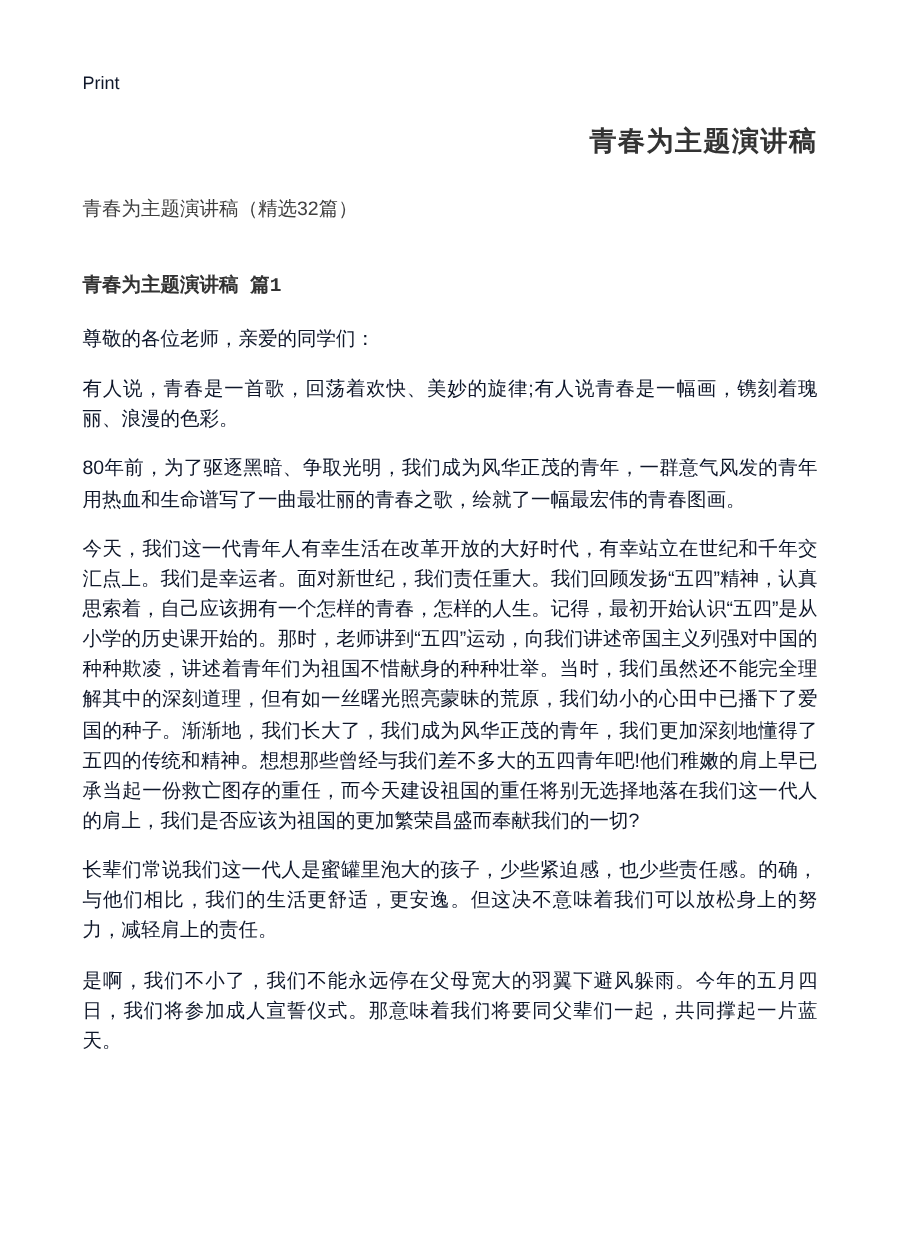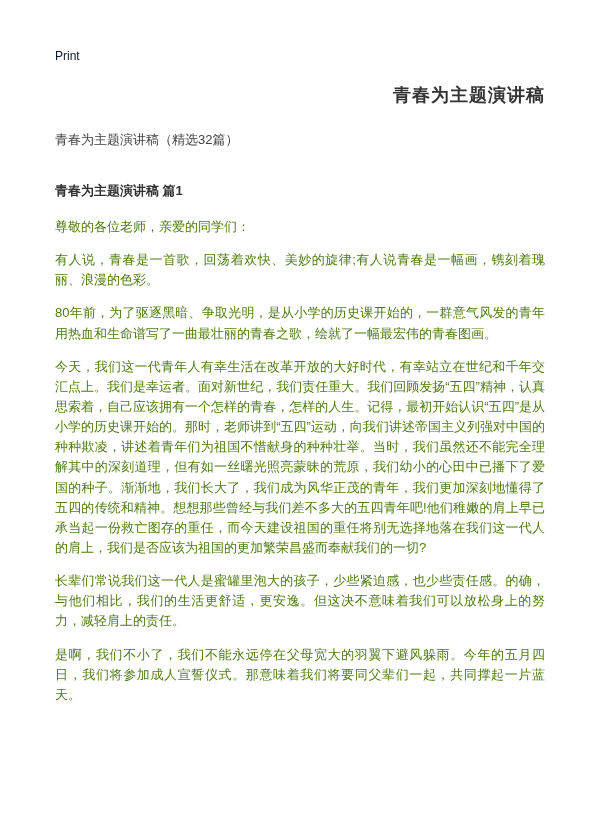--- a/index.html
+++ b/index.html
@@ -33,43 +33,44 @@
   .subtitle {
     font-size: 13px;
     color: #404040;
     margin-bottom: 33px;
   }
   .section-heading {
     font-size: 13px;
     font-weight: bold;
     color: #333333;
     margin-bottom: 17px;
+    font-family: Liberation Mono, monospace;
   }
   .para {
     font-size: 13px;
     line-height: 1.55;
     text-align: justify;
-    color: #4d7c0f;
+    color: #0f172a;
     margin-bottom: 13px;
     word-break: break-all;
   }
 </style>
 </head>
 <body>
 
 <div class="page">
 
   <span class="print-link">Print</span>
 
   <h1 class="doc-title">青春为主题演讲稿</h1>
 
   <div class="subtitle">青春为主题演讲稿（精选32篇）</div>
 
   <div class="section-heading">青春为主题演讲稿 篇1</div>
 
   <div class="para">尊敬的各位老师，亲爱的同学们：</div>
   <div class="para">有人说，青春是一首歌，回荡着欢快、美妙的旋律;有人说青春是一幅画，镌刻着瑰丽、浪漫的色彩。</div>
-  <div class="para">80年前，为了驱逐黑暗、争取光明，是从小学的历史课开始的，一群意气风发的青年用热血和生命谱写了一曲最壮丽的青春之歌，绘就了一幅最宏伟的青春图画。</div>
+  <div class="para">80年前，为了驱逐黑暗、争取光明，我们成为风华正茂的青年，一群意气风发的青年用热血和生命谱写了一曲最壮丽的青春之歌，绘就了一幅最宏伟的青春图画。</div>
   <div class="para">今天，我们这一代青年人有幸生活在改革开放的大好时代，有幸站立在世纪和千年交汇点上。我们是幸运者。面对新世纪，我们责任重大。我们回顾发扬“五四”精神，认真思索着，自己应该拥有一个怎样的青春，怎样的人生。记得，最初开始认识“五四”是从小学的历史课开始的。那时，老师讲到“五四”运动，向我们讲述帝国主义列强对中国的种种欺凌，讲述着青年们为祖国不惜献身的种种壮举。当时，我们虽然还不能完全理解其中的深刻道理，但有如一丝曙光照亮蒙昧的荒原，我们幼小的心田中已播下了爱国的种子。渐渐地，我们长大了，我们成为风华正茂的青年，我们更加深刻地懂得了五四的传统和精神。想想那些曾经与我们差不多大的五四青年吧!他们稚嫩的肩上早已承当起一份救亡图存的重任，而今天建设祖国的重任将别无选择地落在我们这一代人的肩上，我们是否应该为祖国的更加繁荣昌盛而奉献我们的一切?</div>
   <div class="para">长辈们常说我们这一代人是蜜罐里泡大的孩子，少些紧迫感，也少些责任感。的确，与他们相比，我们的生活更舒适，更安逸。但这决不意味着我们可以放松身上的努力，减轻肩上的责任。</div>
   <div class="para">是啊，我们不小了，我们不能永远停在父母宽大的羽翼下避风躲雨。今年的五月四日，我们将参加成人宣誓仪式。那意味着我们将要同父辈们一起，共同撑起一片蓝天。</div>
 
 </div>
 
 </body></html>

